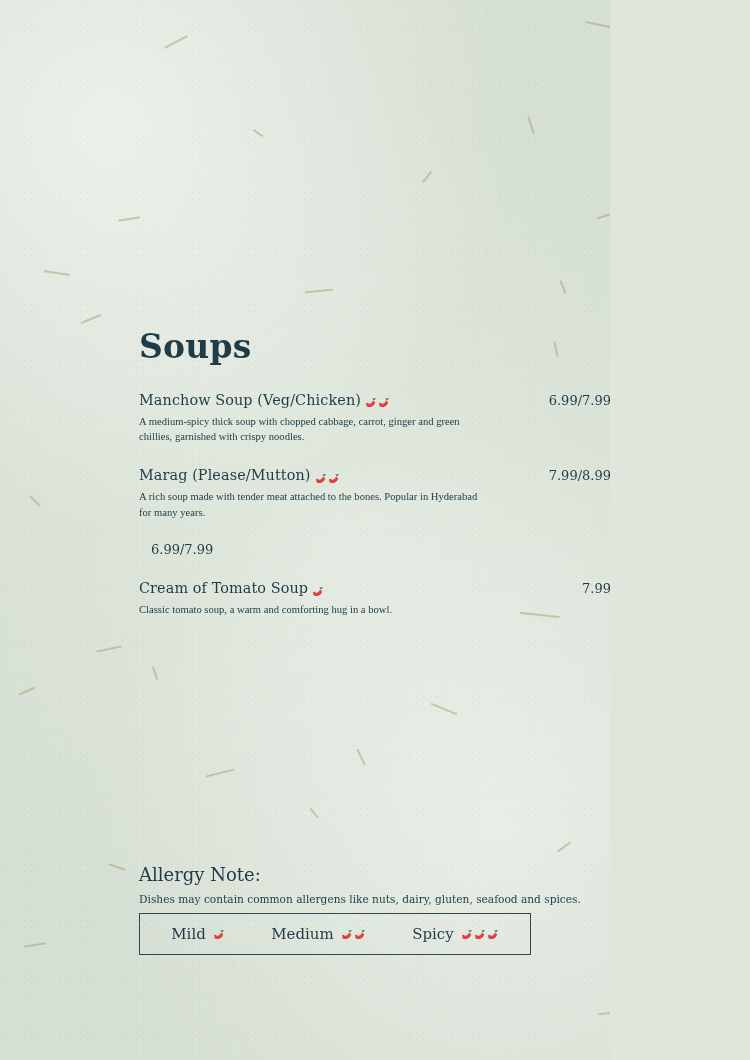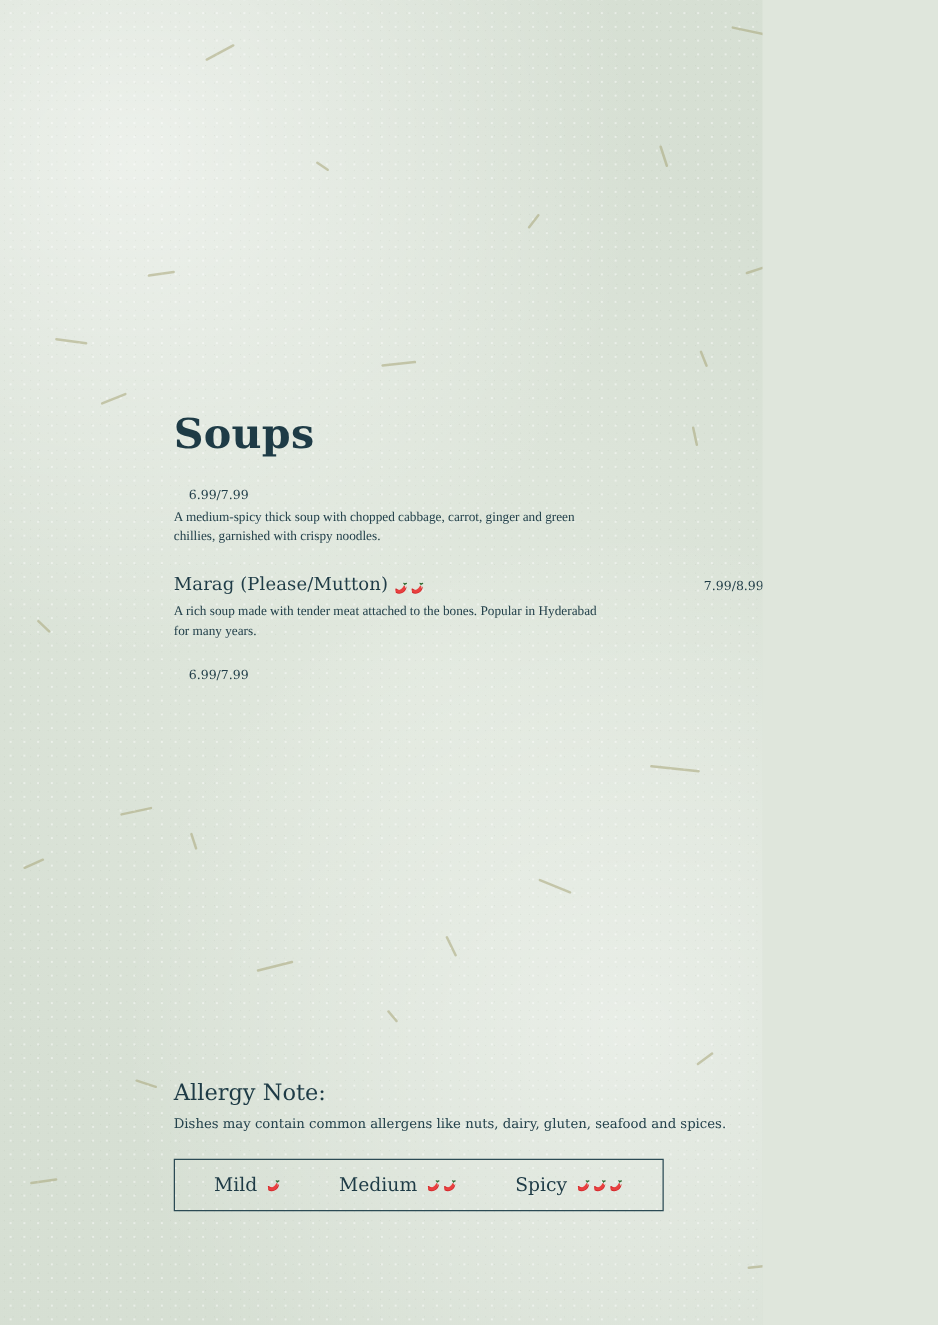--- a/index.html
+++ b/index.html
@@ -87,21 +87,21 @@
   .heat {
     display: inline-block;
     margin-left: 3px;
     letter-spacing: -1px;
     font-size: 13px;
     position: relative;
     top: 1px;
   }
   .item-price {
     font-family: "DejaVu Serif", serif;
-    font-size: 10px;
+    font-size: 13px;
     color: #1e3b46;
     white-space: nowrap;
     padding-left: 12px;
   }
   .item-desc {
     margin-top: 5px;
     font-family: Liberation Serif, serif;
     font-size: 10.6px;
     line-height: 1.45;
     color: #23414b;
@@ -123,21 +123,21 @@
     margin-bottom: 6px;
   }
   .allergy-line {
     font-family: "DejaVu Serif", serif;
     font-size: 10.6px;
     line-height: 1.6;
     color: #23414b;
   }
 
   .legend {
-    margin-top: 19px;
+    margin-top: 5px;
     border: 1px solid #2b4a54;
     height: 42px;
     display: flex;
     align-items: center;
     justify-content: space-around;
     padding: 0 8px;
     width: 392px;
     box-sizing: border-box;
   }
   .legend-item {
@@ -200,20 +200,31 @@
   <div class="fiber" style="left:252px;top:132px;width:12px;height:2px;transform:rotate(34deg);"></div>
   <div class="fiber" style="left:420px;top:176px;width:14px;height:2px;transform:rotate(-52deg);"></div>
 
   <div class="content">
     <h1 class="section-title">Soups</h1>
 
     <div class="items">
 
       <div class="item">
         <div class="item-head">
+          <div>
+            <span class="item-name">Manchow Soup (Veg/Chicken)</span><span class="heat"><span class="chili"><svg viewBox="0 0 16 16" width="13" height="13">
+                    <path d="M3.2 12.6c2.8 1.6 6.6 0.9 8.8-1.6 1.4-1.6 1.9-3.4 1.7-4.9-0.6 1.6-1.8 2.9-3.4 3.5-2.2 0.9-4.6 0.4-6.2-1 -0.7-0.6-1.6 0.1-1.2 0.9 0.1 0.4 0.2 0.8 0.3 1.1z" fill="#d2272b"></path>
+                    <path d="M11.9 5.3c0.6-0.6 1.2-1.2 2-1.4 0.5-0.1 0.6-0.8 0.1-1 -0.6-0.2-1.3 0-1.8 0.4 -0.3-0.5-0.9-0.8-1.4-0.6 -0.4 0.2-0.4 0.8 0 1 0.4 0.2 0.7 0.6 0.8 1.1l0.3 0.5z" fill="#2f6b32"></path>
+                    <path d="M3.1 11.4c1.6 1.3 3.9 1.7 6 0.9 1.7-0.7 2.9-2.1 3.4-3.8 0.2-0.9 0.1-1.8-0.3-2.5l-1-0.6c-0.7 1.9-2.1 3.4-4 4.1 -1.4 0.5-2.9 0.5-4.2 0z" fill="#e8403f"></path>
+                  </svg></span><span class="chili"><svg viewBox="0 0 16 16" width="13" height="13">
+                    <path d="M3.2 12.6c2.8 1.6 6.6 0.9 8.8-1.6 1.4-1.6 1.9-3.4 1.7-4.9-0.6 1.6-1.8 2.9-3.4 3.5-2.2 0.9-4.6 0.4-6.2-1 -0.7-0.6-1.6 0.1-1.2 0.9 0.1 0.4 0.2 0.8 0.3 1.1z" fill="#d2272b"></path>
+                    <path d="M11.9 5.3c0.6-0.6 1.2-1.2 2-1.4 0.5-0.1 0.6-0.8 0.1-1 -0.6-0.2-1.3 0-1.8 0.4 -0.3-0.5-0.9-0.8-1.4-0.6 -0.4 0.2-0.4 0.8 0 1 0.4 0.2 0.7 0.6 0.8 1.1l0.3 0.5z" fill="#2f6b32"></path>
+                    <path d="M3.1 11.4c1.6 1.3 3.9 1.7 6 0.9 1.7-0.7 2.9-2.1 3.4-3.8 0.2-0.9 0.1-1.8-0.3-2.5l-1-0.6c-0.7 1.9-2.1 3.4-4 4.1 -1.4 0.5-2.9 0.5-4.2 0z" fill="#e8403f"></path>
+                  </svg></span></span>
+          </div>
           <div class="item-price">6.99/7.99</div>
         </div>
         <div class="item-desc">A medium-spicy thick soup with chopped cabbage, carrot, ginger and green chillies, garnished with crispy noodles.</div>
       </div>
 
       <div class="item">
         <div class="item-head">
           <div>
             <span class="item-name">Marag (Please/Mutton)</span><span class="heat"><span class="chili"><svg viewBox="0 0 16 16" width="13" height="13">
                     <path d="M3.2 12.6c2.8 1.6 6.6 0.9 8.8-1.6 1.4-1.6 1.9-3.4 1.7-4.9-0.6 1.6-1.8 2.9-3.4 3.5-2.2 0.9-4.6 0.4-6.2-1 -0.7-0.6-1.6 0.1-1.2 0.9 0.1 0.4 0.2 0.8 0.3 1.1z" fill="#d2272b"></path>
@@ -229,20 +240,33 @@
         </div>
         <div class="item-desc">A rich soup made with tender meat attached to the bones. Popular in Hyderabad for many years.</div>
       </div>
 
       <div class="item">
         <div class="item-head">
           <div class="item-price">6.99/7.99</div>
         </div>
       </div>
 
+      <div class="item">
+        <div class="item-head">
+          <div>
+            <span class="item-name">Cream of Tomato Soup</span><span class="heat"><span class="chili"><svg viewBox="0 0 16 16" width="13" height="13">
+                    <path d="M3.2 12.6c2.8 1.6 6.6 0.9 8.8-1.6 1.4-1.6 1.9-3.4 1.7-4.9-0.6 1.6-1.8 2.9-3.4 3.5-2.2 0.9-4.6 0.4-6.2-1 -0.7-0.6-1.6 0.1-1.2 0.9 0.1 0.4 0.2 0.8 0.3 1.1z" fill="#d2272b"></path>
+                    <path d="M11.9 5.3c0.6-0.6 1.2-1.2 2-1.4 0.5-0.1 0.6-0.8 0.1-1 -0.6-0.2-1.3 0-1.8 0.4 -0.3-0.5-0.9-0.8-1.4-0.6 -0.4 0.2-0.4 0.8 0 1 0.4 0.2 0.7 0.6 0.8 1.1l0.3 0.5z" fill="#2f6b32"></path>
+                    <path d="M3.1 11.4c1.6 1.3 3.9 1.7 6 0.9 1.7-0.7 2.9-2.1 3.4-3.8 0.2-0.9 0.1-1.8-0.3-2.5l-1-0.6c-0.7 1.9-2.1 3.4-4 4.1 -1.4 0.5-2.9 0.5-4.2 0z" fill="#e8403f"></path>
+                  </svg></span></span>
+          </div>
+          <div class="item-price">7.99</div>
+        </div>
+        <div class="item-desc">Classic tomato soup, a warm and comforting hug in a bowl.</div>
+      </div>
 
     </div>
   </div>
 
   <div class="footer">
     <div class="allergy-title">Allergy Note:</div>
     <div class="allergy-line">Dishes may contain common allergens like nuts, dairy, gluten, seafood and spices.</div>
 
     <div class="legend">
       <div class="legend-item">

